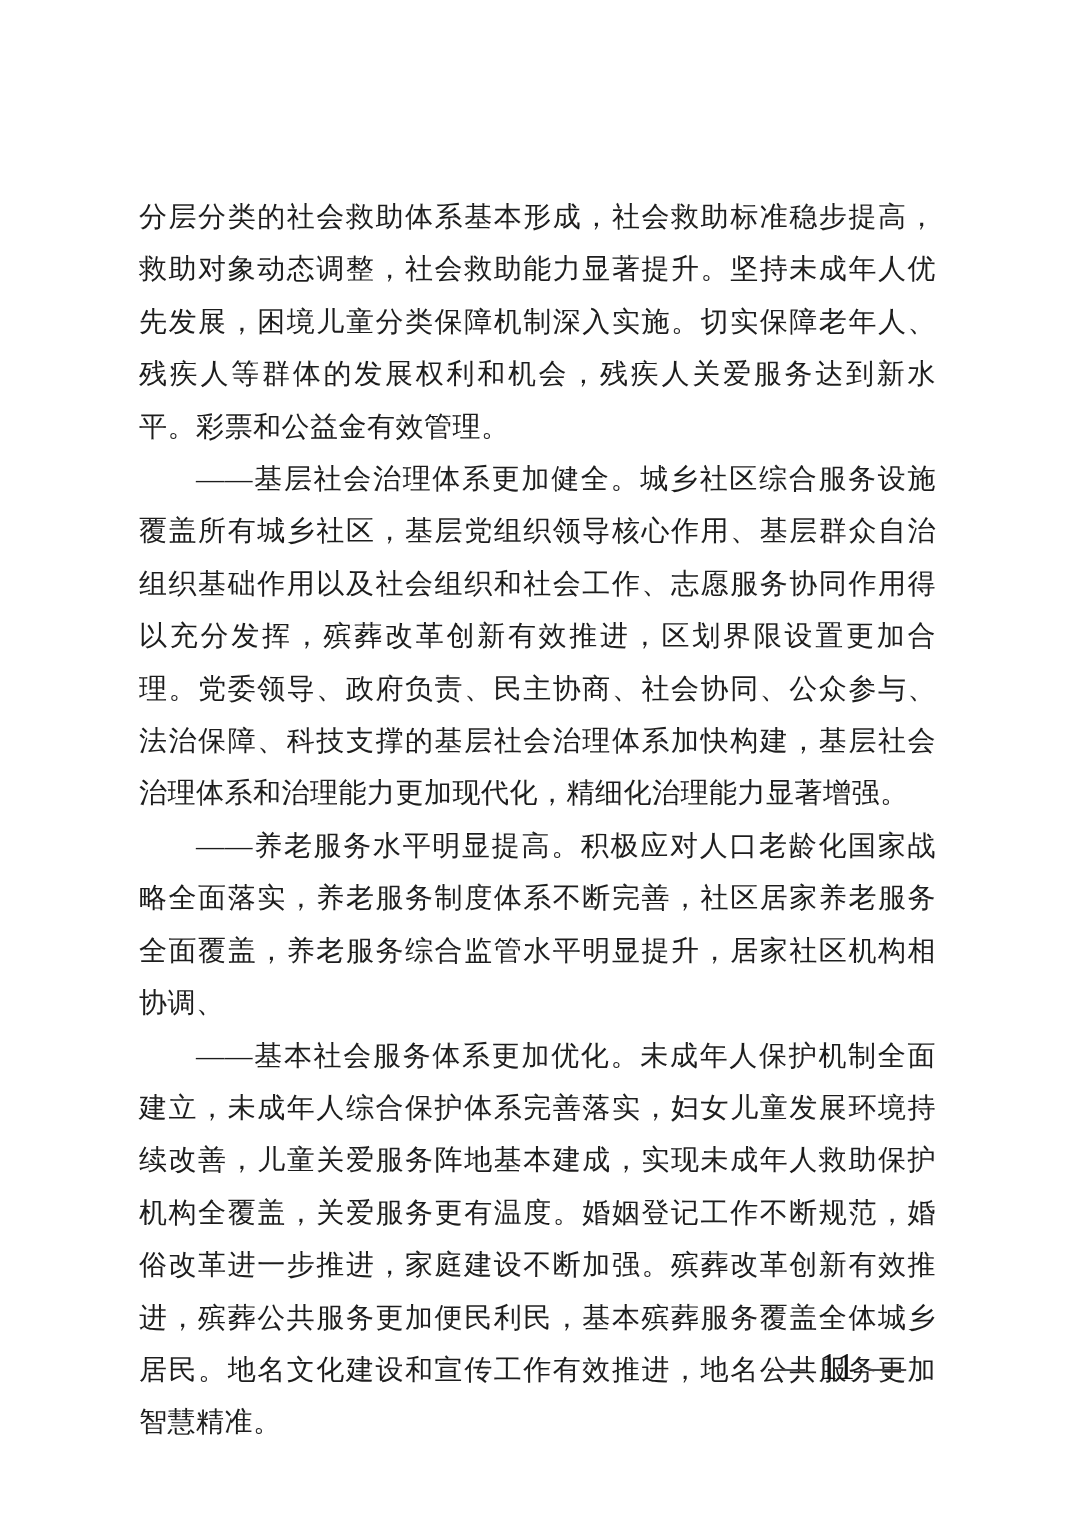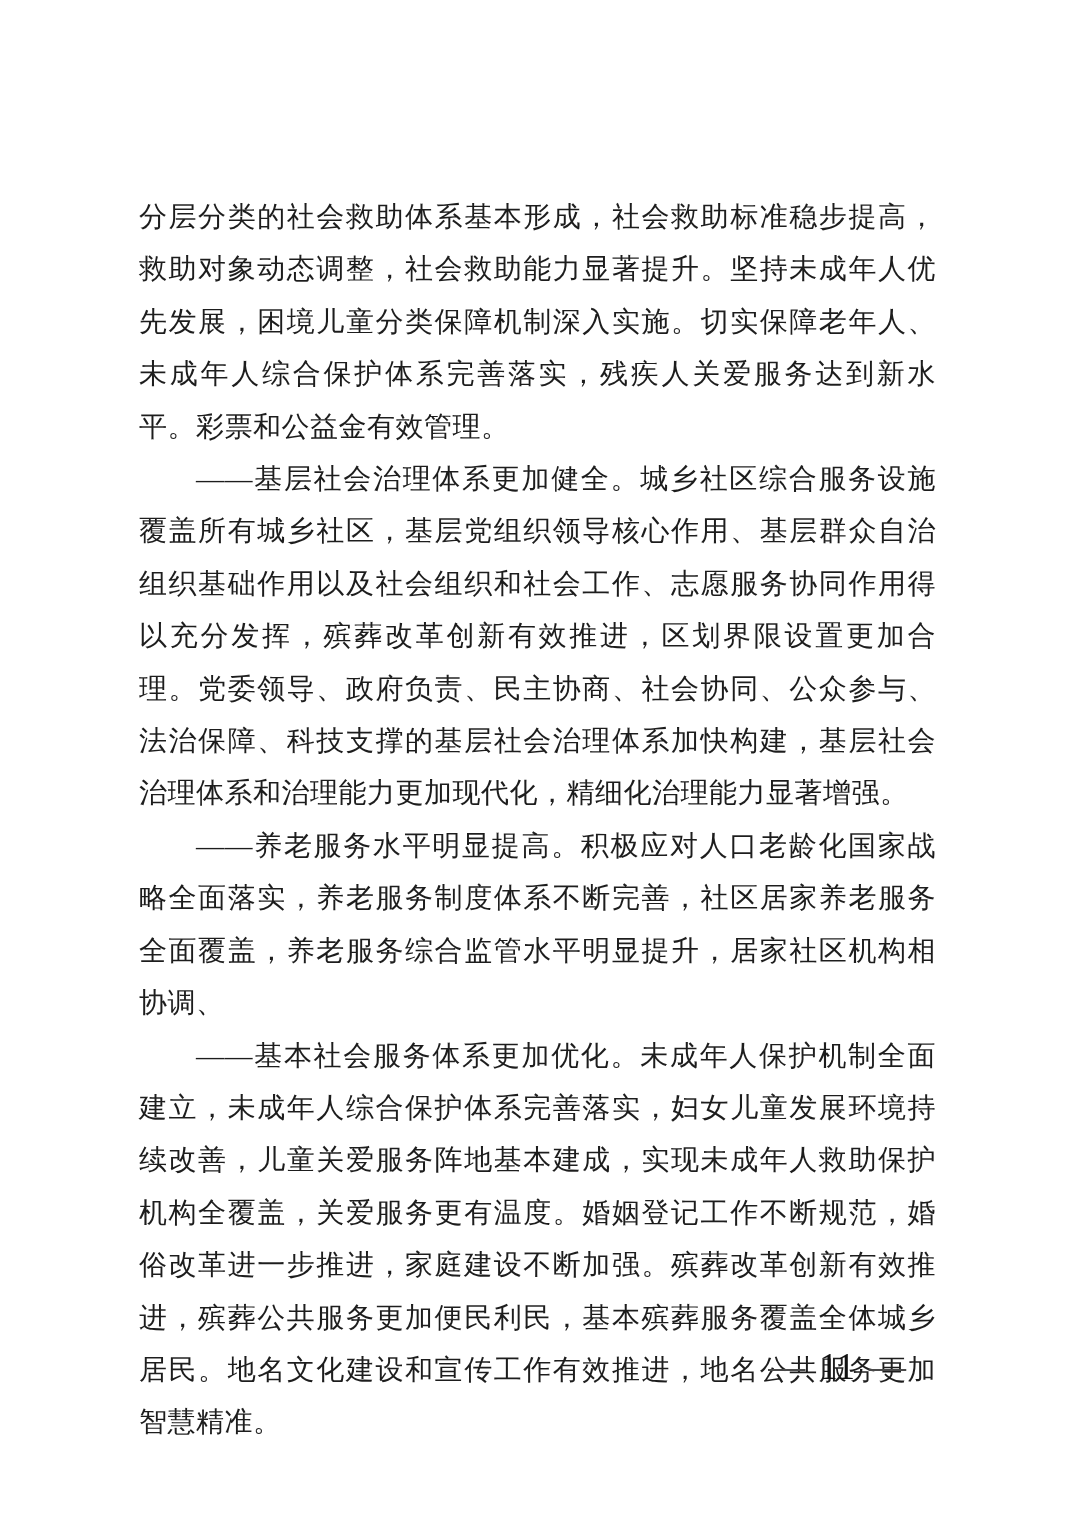--- a/index.html
+++ b/index.html
@@ -51,21 +51,21 @@
     margin: 0 14px;
     color: #111111;
   }
 </style>
 </head>
 <body>
 
 <div class="page">
 
   <div class="text-block">
-    <p>分层分类的社会救助体系基本形成，社会救助标准稳步提高，救助对象动态调整，社会救助能力显著提升。坚持未成年人优先发展，困境儿童分类保障机制深入实施。切实保障老年人、未成年人综合保护体系完善落实，残疾人关爱服务达到新水平。彩票和公益金有效管理。</p>
+    <p>分层分类的社会救助体系基本形成，社会救助标准稳步提高，救助对象动态调整，社会救助能力显著提升。坚持未成年人优先发展，困境儿童分类保障机制深入实施。切实保障老年人、残疾人等群体的发展权利和机会，残疾人关爱服务达到新水平。彩票和公益金有效管理。</p>
     <p class="indented">——基层社会治理体系更加健全。城乡社区综合服务设施覆盖所有城乡社区，基层党组织领导核心作用、基层群众自治组织基础作用以及社会组织和社会工作、志愿服务协同作用得以充分发挥，殡葬改革创新有效推进，区划界限设置更加合理。党委领导、政府负责、民主协商、社会协同、公众参与、法治保障、科技支撑的基层社会治理体系加快构建，基层社会治理体系和治理能力更加现代化，精细化治理能力显著增强。</p>
     <p class="indented">——养老服务水平明显提高。积极应对人口老龄化国家战略全面落实，养老服务制度体系不断完善，社区居家养老服务全面覆盖，养老服务综合监管水平明显提升，居家社区机构相协调、</p>
     <p class="indented">——基本社会服务体系更加优化。未成年人保护机制全面建立，未成年人综合保护体系完善落实，妇女儿童发展环境持续改善，儿童关爱服务阵地基本建成，实现未成年人救助保护机构全覆盖，关爱服务更有温度。婚姻登记工作不断规范，婚俗改革进一步推进，家庭建设不断加强。殡葬改革创新有效推进，殡葬公共服务更加便民利民，基本殡葬服务覆盖全体城乡居民。地名文化建设和宣传工作有效推进，地名公共服务更加智慧精准。</p>
   </div>
 
   <div class="page-footer">
     <span class="dash">—</span><span class="num">11</span><span class="dash">—</span>
   </div>
 
 </div>

